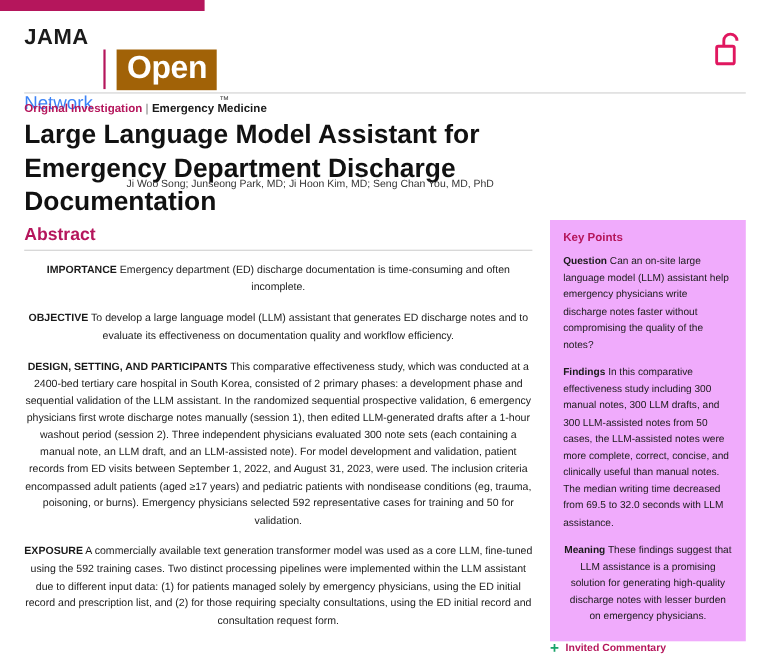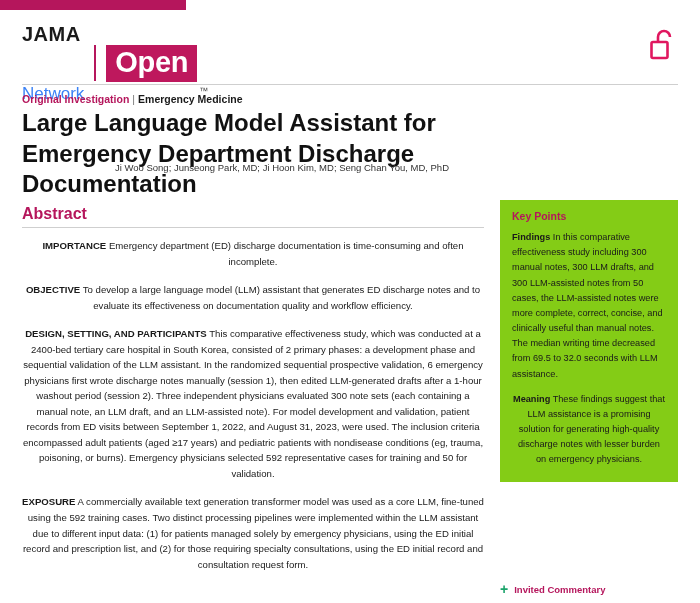--- a/index.html
+++ b/index.html
@@ -49,21 +49,21 @@
     color: #3b82f6;
     margin-top: 1px;
   }
   .divider-bar {
     width: 2px;
     height: 36px;
     background: #b5165c;
     margin-right: 10px;
   }
   .open-block {
-    background: #be185d;
+    background: #a16207;
     color: #ffffff;
     font-size: 29px;
     font-weight: bold;
     padding: 1px 9px 3px 9px;
     letter-spacing: -0.3px;
   }
   .tm {
     font-size: 9px;
     color: #444;
     align-self: flex-end;
@@ -146,21 +146,21 @@
     text-align: center;
   }
   .abs-label {
     font-weight: bold;
   }
   .keypoints {
     position: absolute;
     top: 200px;
     left: 500px;
     width: 178px;
-    background: #84cc16;
+    background: #f0abfc;
     padding: 10px 12px 14px 12px;
     box-sizing: border-box;
   }
   .kp-title {
     font-size: 10.5px;
     font-weight: bold;
     color: #b5165c;
     margin: 0 0 8px 0;
   }
   .kp-para {
@@ -247,20 +247,24 @@
 
   <p class="abs-para">
     <span class="abs-label">EXPOSURE</span>
     <span>A commercially available text generation transformer model was used as a core LLM, fine-tuned using the 592 training cases. Two distinct processing pipelines were implemented within the LLM assistant due to different input data: (1) for patients managed solely by emergency physicians, using the ED initial record and prescription list, and (2) for those requiring specialty consultations, using the ED initial record and consultation request form.</span>
   </p>
 </div>
 
 <div class="keypoints">
   <div class="kp-title">Key Points</div>
 
+  <p class="kp-para">
+    <span class="kp-label">Question</span>
+    <span>Can an on-site large language model (LLM) assistant help emergency physicians write discharge notes faster without compromising the quality of the notes?</span>
+  </p>
 
   <p class="kp-para">
     <span class="kp-label">Findings</span>
     <span>In this comparative effectiveness study including 300 manual notes, 300 LLM drafts, and 300 LLM-assisted notes from 50 cases, the LLM-assisted notes were more complete, correct, concise, and clinically useful than manual notes. The median writing time decreased from 69.5 to 32.0 seconds with LLM assistance.</span>
   </p>
 
   <p class="kp-para">
     <span class="kp-label">Meaning</span>
     <span>These findings suggest that LLM assistance is a promising solution for generating high-quality discharge notes with lesser burden on emergency physicians.</span>
   </p>

